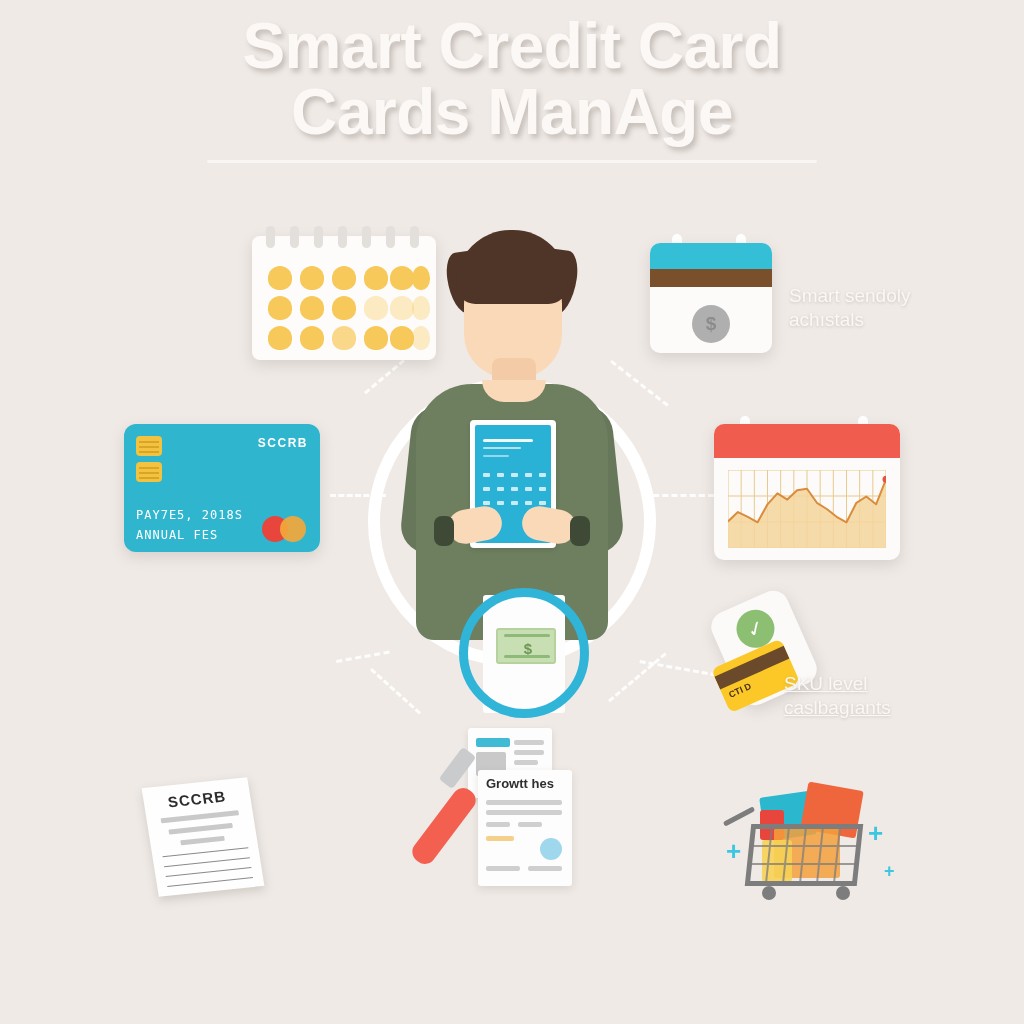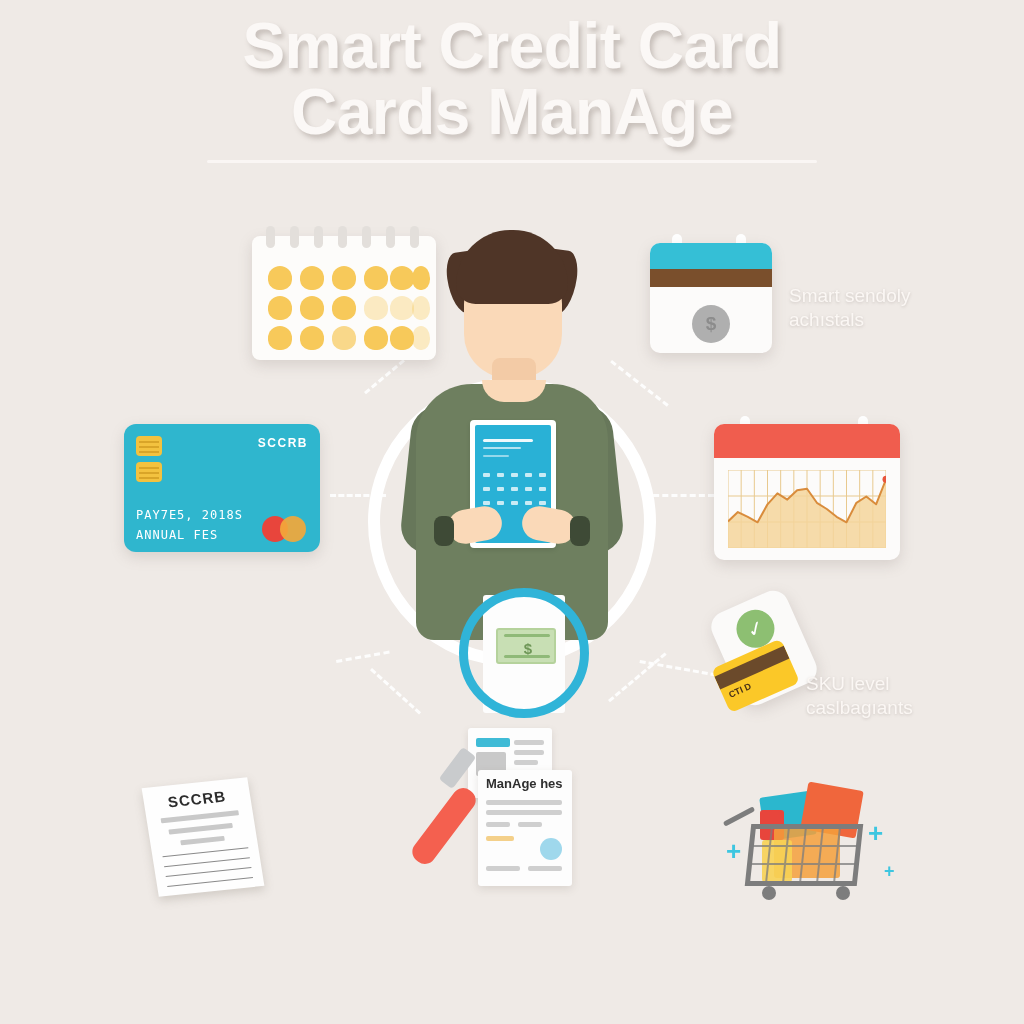--- a/index.html
+++ b/index.html
@@ -323,21 +323,21 @@
     </div>
   </div>
 
   <div class="sku shadowed">
     <div class="sku-check">✓</div>
     <div class="sku-card">
       <div class="st"></div>
       <div class="sl">CTI D</div>
     </div>
   </div>
-  <div class="lbl" style="left:806px;top:672px;">
+  <div class="lbl" style="left:784px;top:672px;text-decoration:underline;">
     <div>SKU level</div>
     <div>caslbagıants</div>
   </div>
 
   <div class="receipt">
     <div class="r-title">SCCRB</div>
     <div class="r-faint" style="top:32px;"></div>
     <div class="r-faint" style="top:44px;width:64px;left:20px;"></div>
     <div class="r-faint" style="top:56px;width:44px;left:30px;"></div>
     <div class="r-line" style="top:70px;"></div>
@@ -350,21 +350,21 @@
     <div class="d-bar" style="left:8px;top:10px;width:34px;height:9px;background:#3FBBD6;"></div>
     <div class="d-bar" style="left:8px;top:24px;width:30px;height:24px;background:#C9C9C9;"></div>
     <div class="d-bar" style="left:46px;top:12px;width:30px;height:5px;background:#CFCFCF;"></div>
     <div class="d-bar" style="left:46px;top:22px;width:30px;height:5px;background:#CFCFCF;"></div>
     <div class="d-bar" style="left:46px;top:32px;width:24px;height:5px;background:#CFCFCF;"></div>
     <div class="d-bar" style="left:46px;top:46px;width:30px;height:7px;background:#F0564A;"></div>
   </div>
   <div class="tool"></div>
   <div class="tool-tip"></div>
   <div class="docB">
-    <div class="d-title">ManAge hes</div>
+    <div class="d-title">Growtt hes</div>
     <div class="d-bar" style="left:8px;top:30px;width:76px;height:5px;background:#CFCFCF;"></div>
     <div class="d-bar" style="left:8px;top:40px;width:76px;height:5px;background:#CFCFCF;"></div>
     <div class="d-bar" style="left:8px;top:52px;width:24px;height:5px;background:#CFCFCF;"></div>
     <div class="d-bar" style="left:40px;top:52px;width:24px;height:5px;background:#CFCFCF;"></div>
     <div class="d-bar" style="left:8px;top:66px;width:28px;height:5px;background:#F4D08A;"></div>
     <div class="d-circle"></div>
     <div class="d-bar" style="left:8px;top:96px;width:34px;height:5px;background:#CFCFCF;"></div>
     <div class="d-bar" style="left:50px;top:96px;width:34px;height:5px;background:#CFCFCF;"></div>
   </div>
 

